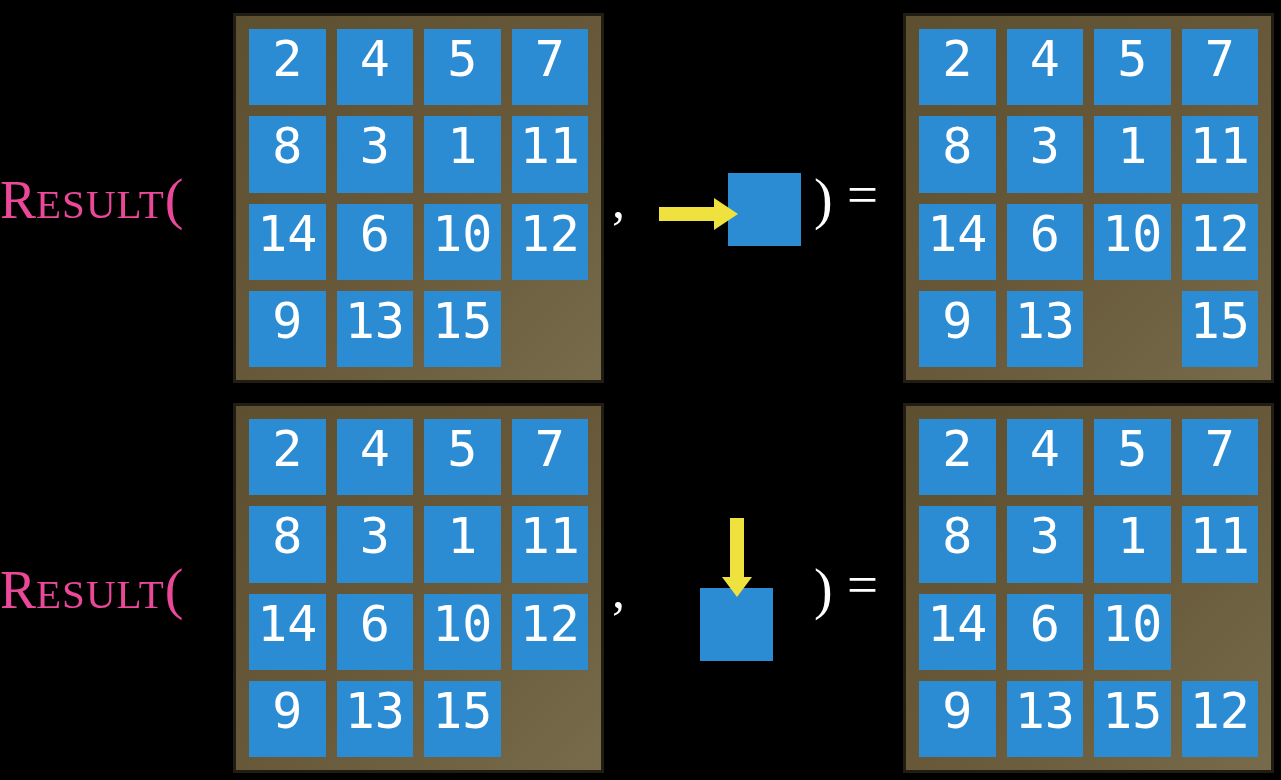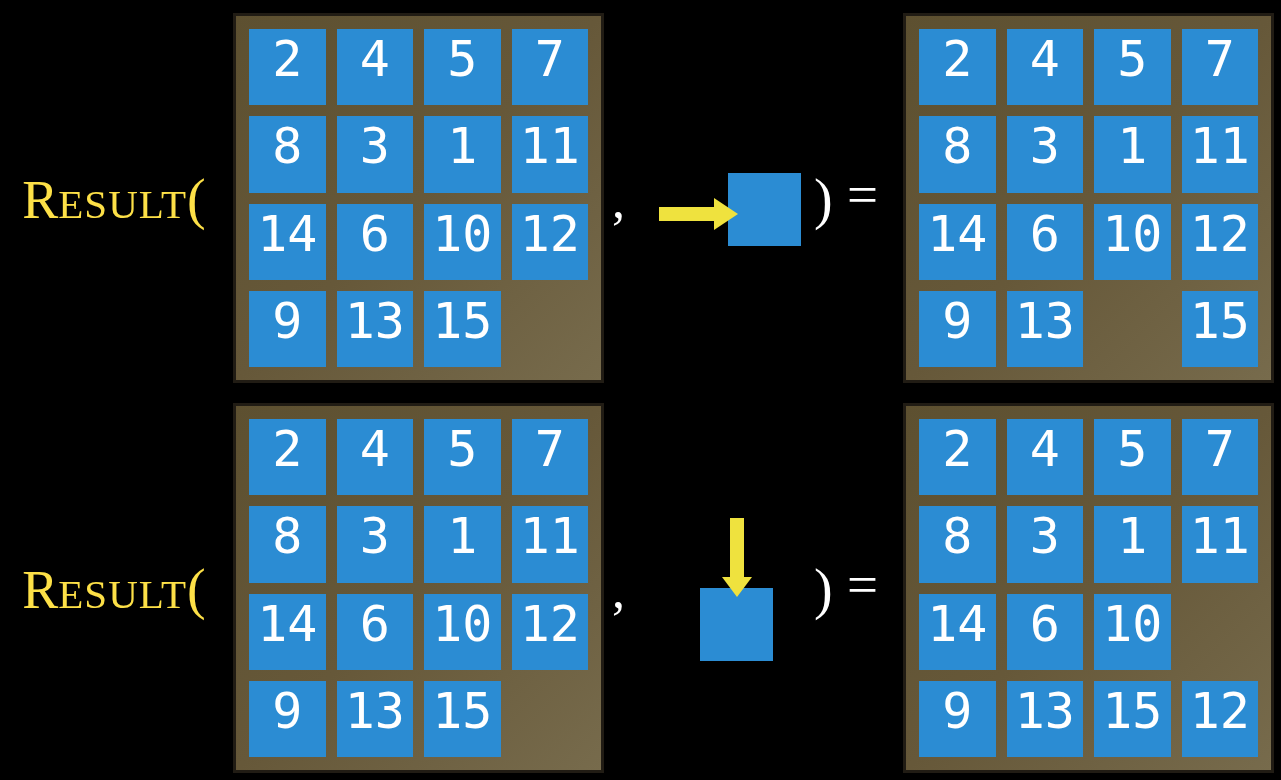--- a/index.html
+++ b/index.html
@@ -23,23 +23,23 @@
   }
   .row.first  { top: 13px; }
   .row.second { top: 403px; }
 
   
   .func {
     position: absolute;
     left: 0;
     top: 158px;
     width: 228px;
-    text-align: center;
+    text-align: left;
     line-height: 1;
-    color: #fde047;
+    color: #ec4899;
     white-space: nowrap;
   }
   .fn-initial { font-size: 54px; }
   .fn-rest    { font-size: 41px; letter-spacing: 1px; }
   .fn-paren   { font-size: 56px; font-weight: 400; }
 
   
   .board {
     position: absolute;
     top: 0;

